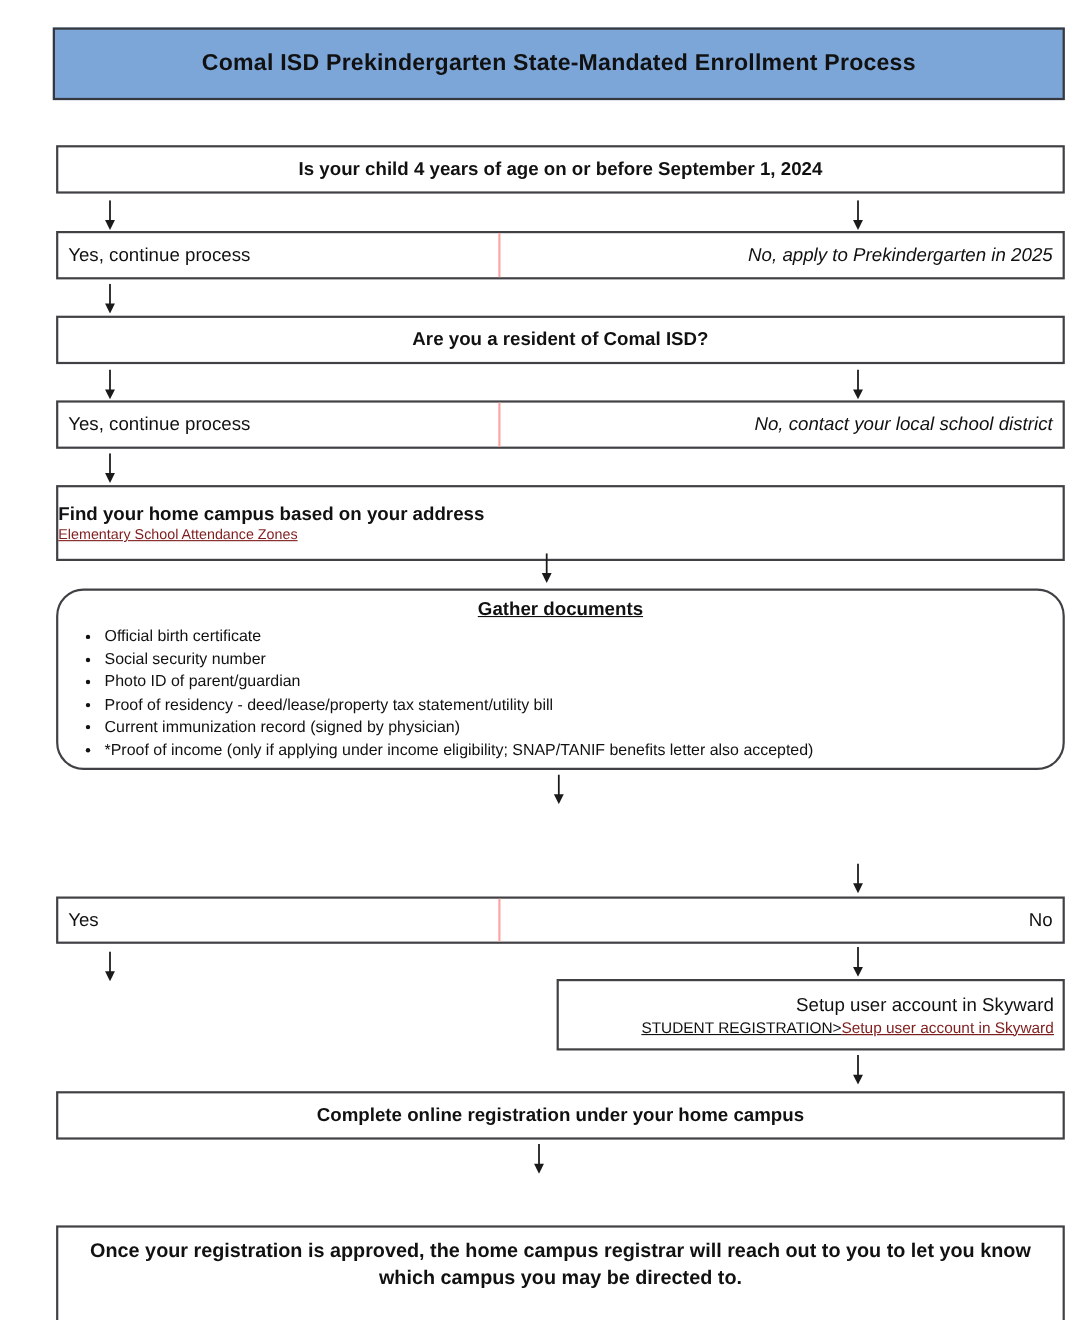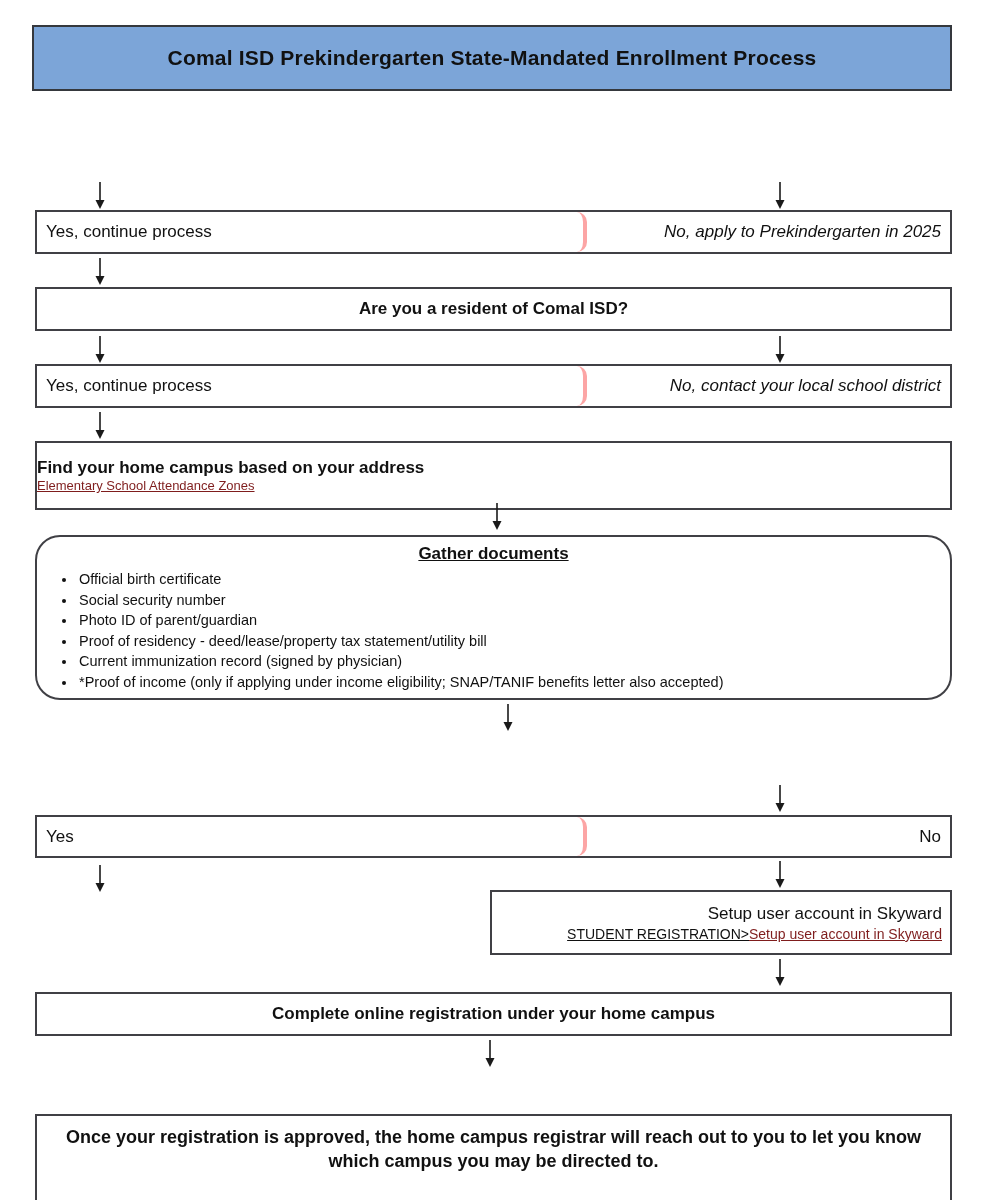--- a/index.html
+++ b/index.html
@@ -14,20 +14,21 @@
     width: 984px;
     height: 1200px;
     background: #ffffff;
     overflow: hidden;
   }
   .box {
     position: absolute;
     box-sizing: border-box;
     background: #ffffff;
     border: 2px solid #404045;
+    margin-left: 16px;
   }
   .center-flex {
     display: flex;
     align-items: center;
     justify-content: center;
     text-align: center;
   }
   .header-box {
     left: 32px; top: 25px; width: 920px; height: 66px;
     background: #7ca5d8;
@@ -47,25 +48,24 @@
     align-items: stretch;
     padding: 0;
   }
   .split .cell {
     display: flex;
     align-items: center;
     font-size: 17px;
     box-sizing: border-box;
   }
   .split .cell.left {
-    width: 550px;
-    border-right: 4px solid #fca5a5;
+    width: 402px;
+    border-right: 2px solid #fca5a5;
     padding-left: 9px;
     justify-content: flex-start;
-    border-radius: 10px;
   }
   .split .cell.right {
     flex: 1;
     padding-right: 9px;
     justify-content: flex-end;
     text-align: right;
   }
   .split .cell.italic { font-style: italic; }
   .split1 { left: 35px; top: 210px; width: 917px; height: 44px; }
   .split2 { left: 35px; top: 364px; width: 917px; height: 44px; }
@@ -139,20 +139,21 @@
   }
   .arrow svg { display: block; }
 </style>
 </head>
 <body>
 
 <div id="page">
 
   <div class="box header-box center-flex">Comal ISD Prekindergarten State-Mandated Enrollment Process</div>
 
+  <div class="box q1 question center-flex">Is your child 4 years of age on or before September 1, 2024</div>
 
   <div class="arrow" style="left:92px; top:182px;">
     <svg width="16" height="27" viewBox="0 0 16 27">
         <line x1="8" y1="0" x2="8" y2="19" stroke="#1a1a1a" stroke-width="1.6"></line>
         <polygon points="3.5,18 12.5,18 8,27" fill="#1a1a1a"></polygon>
       </svg>
   </div>
   <div class="arrow" style="left:772px; top:182px;">
     <svg width="16" height="27" viewBox="0 0 16 27">
         <line x1="8" y1="0" x2="8" y2="19" stroke="#1a1a1a" stroke-width="1.6"></line>

